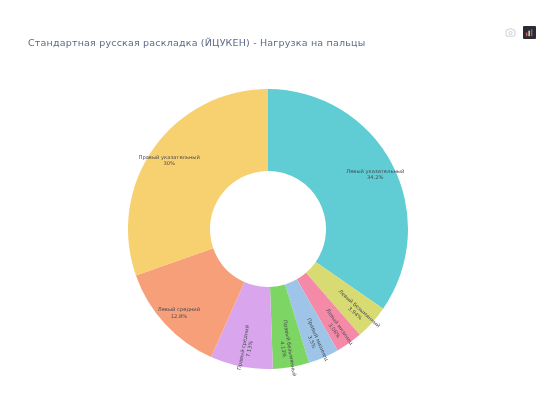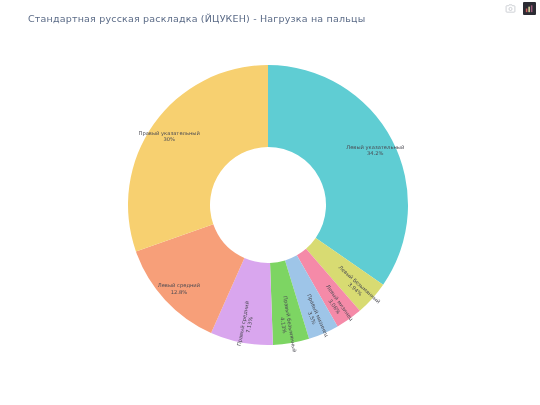--- a/index.html
+++ b/index.html
@@ -13,20 +13,21 @@
     background: #ffffff;
     font-family: "DejaVu Sans", "Liberation Sans", sans-serif;
     overflow: hidden;
     position: relative;
   }
   #chart-root {
     position: absolute;
     inset: 0;
     width: 540px;
     height: 354px;
+    margin-top: 24px;
   }
   .toolbar {
     position: absolute;
     top: 2px;
     right: 4px;
     display: flex;
     align-items: center;
     gap: 6px;
     z-index: 20;
   }

